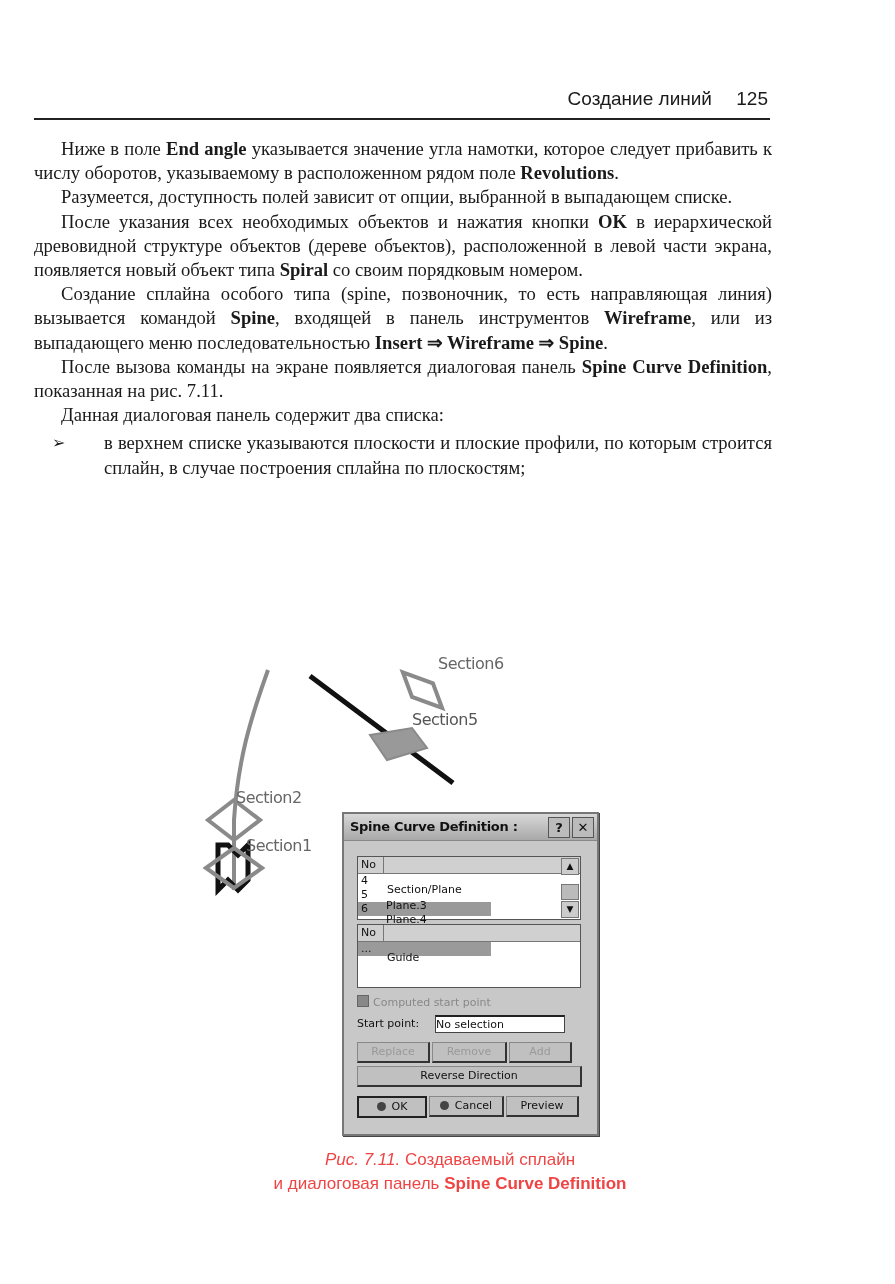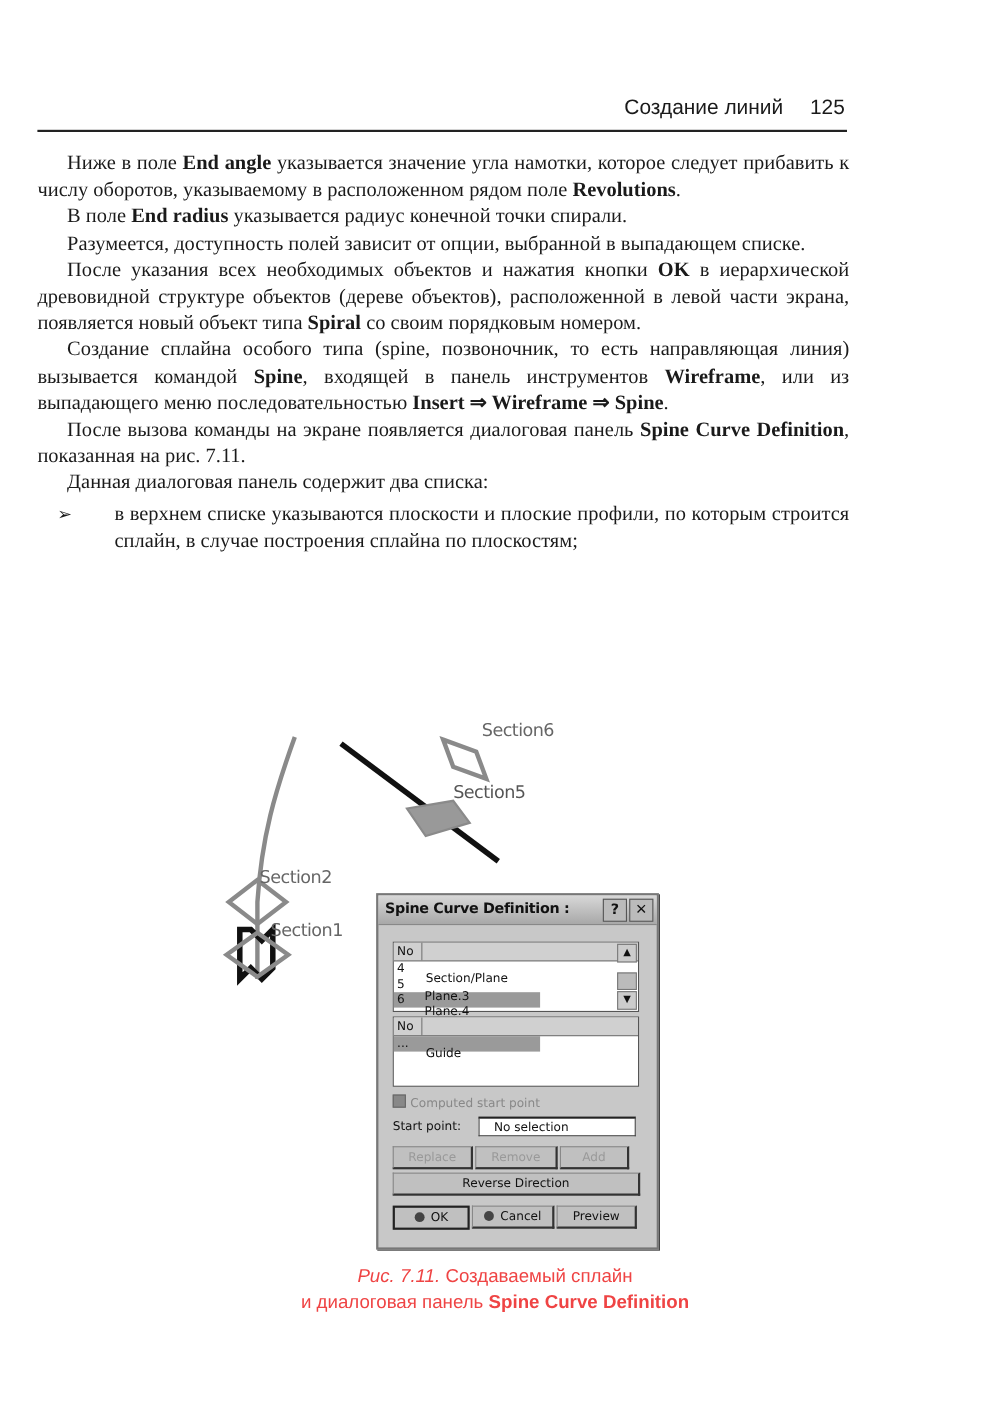--- a/index.html
+++ b/index.html
@@ -44,21 +44,21 @@
   .scroll { position: absolute; right: 1px; width: 16px; height: 15px; background: #ccc; border: 1px solid #777;
     text-align: center; font-size: 9px; line-height: 15px; }
   .scroll.up { top: 1px; }
   .scroll.down { bottom: 1px; }
   .scroll.thumb { top: 27px; height: 14px; background: #bbb; }
 
   .chk-row { position: absolute; left: 13px; top: 181px; color: #888; font-size: 11px; }
   .chk { display: inline-block; width: 10px; height: 10px; background: #888; border: 1px solid #666; vertical-align: -1px; margin-right: 4px; }
   .sp-row { position: absolute; left: 13px; top: 203px; font-size: 11px; }
   .sp-input { position: absolute; left: 78px; top: -2px; width: 128px; height: 15px; background: #fff;
-    border: 1px solid #444; border-top: 2px solid #222; font-size: 11px; line-height: 15px; padding-left: 13px; }
+    border: 1px solid #444; border-top: 2px solid #222; font-size: 11px; line-height: 15px; padding-left: 0; }
 
   .btnrow { position: absolute; left: 13px; display: flex; gap: 2px; }
   .pbtn { height: 18px; background: #c0c0c0; border: 1px solid #888; border-right: 2px solid #333; border-bottom: 2px solid #333;
     text-align: center; line-height: 18px; font-size: 11px; }
   .pbtn.dis { color: #999; }
   .row-a { top: 228px; }
   .row-b { top: 252px; }
   .row-c { top: 282px; }
   .ok-btn { border: 2px solid #222; }
   .radio { display: inline-block; width: 9px; height: 9px; border-radius: 50%; background: #444; margin-right: 6px; vertical-align: -1px; }
@@ -71,21 +71,20 @@
 </head>
 <body>
 
 <div class="running-head">
   <span class="title">Создание линий</span>
   <span class="pageno">125</span>
 </div>
 
 <div class="body-text" id="body-text">
     <p>Ниже в поле <b>End angle</b> указывается значение угла намотки, которое следует прибавить к числу оборотов, указываемому в расположенном рядом поле <b>Revolutions</b>.</p>
-    <p>В поле <b>End radius</b> указывается радиус конечной точки спирали.</p>
     <p>Разумеется, доступность полей зависит от опции, выбранной в выпадающем списке.</p>
     <p>После указания всех необходимых объектов и нажатия кнопки <b>OK</b> в иерархической древовидной структуре объектов (дереве объектов), расположенной в левой части экрана, появляется новый объект типа <b>Spiral</b> со своим порядковым номером.</p>
     <p>Создание сплайна особого типа (spine, позвоночник, то есть направляющая линия) вызывается командой <b>Spine</b>, входящей в панель инструментов <b>Wireframe</b>, или из выпадающего меню последовательностью <b>Insert ⇒ Wireframe ⇒ Spine</b>.</p>
     <p>После вызова команды на экране появляется диалоговая панель <b>Spine Curve Definition</b>, показанная на рис. 7.11.</p>
     <p>Данная диалоговая панель содержит два списка:</p>
     <div class="bullet">
       <span class="mark">➢</span>
       <span class="txt">в верхнем списке указываются плоскости и плоские профили, по которым строится сплайн, в случае построения сплайна по плоскостям;</span>
     </div>
   </div>

